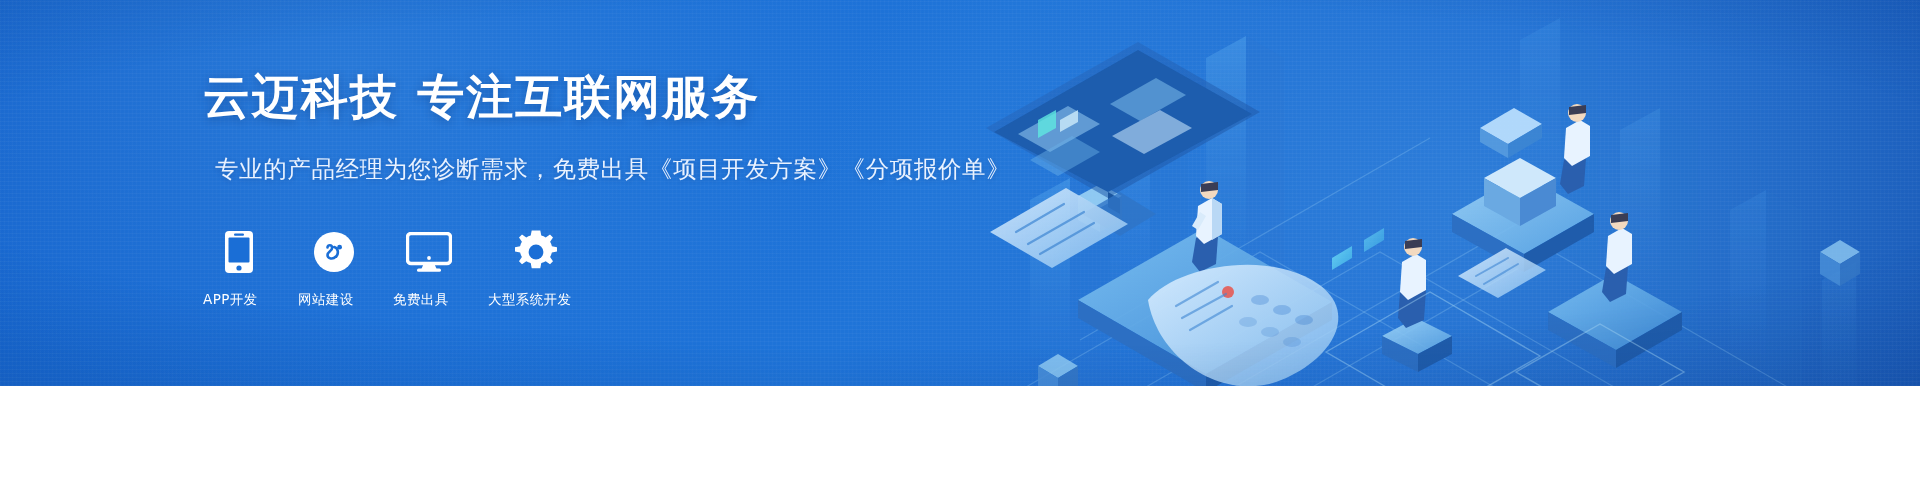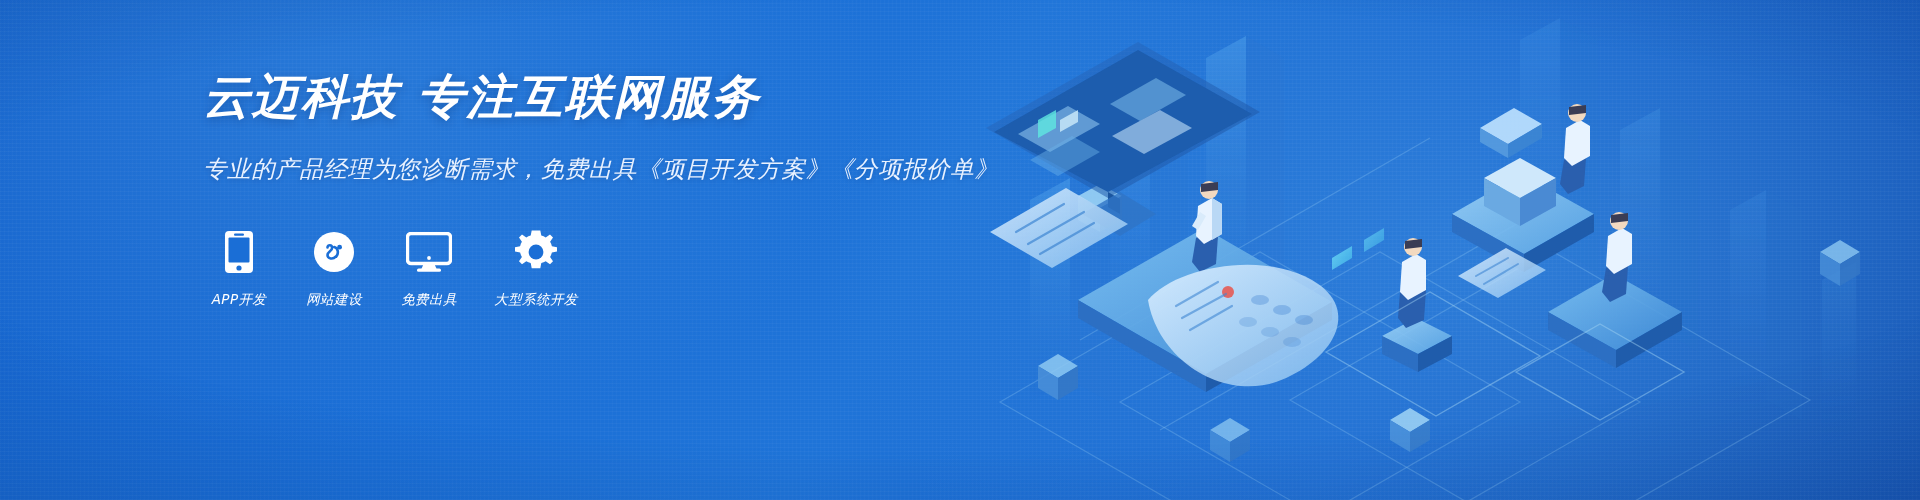--- a/index.html
+++ b/index.html
@@ -1,24 +1,23 @@
 <!DOCTYPE html>
 <html><head>
 <meta charset="utf-8">
 <style>
   html,body{margin:0;padding:0;}
   body{width:1920px;height:500px;overflow:hidden;font-family:"Liberation Sans","DejaVu Sans",sans-serif;}
 
   .banner{
-    position:relative;width:1920px;height:500px;overflow:hidden;
+    position:relative;width:1920px;height:386px;overflow:hidden;
     background:
       radial-gradient(1100px 700px at 78% 52%, rgba(62,145,226,.55) 0%, rgba(30,98,196,0) 62%),
       radial-gradient(900px 600px at 18% 18%, rgba(58,138,222,.45) 0%, rgba(24,86,186,0) 60%),
       linear-gradient(118deg,#1664cd 0%,#1a6ed6 28%,#1f74d8 48%,#1a67cf 72%,#134fae 100%);
-    font-style: italic;
   }
 
   
   .grid-tex{
     position:absolute;inset:0;
     background-image:
       repeating-linear-gradient(0deg, rgba(255,255,255,.030) 0 1px, rgba(255,255,255,0) 1px 4px),
       repeating-linear-gradient(90deg, rgba(255,255,255,.022) 0 1px, rgba(255,255,255,0) 1px 4px);
     pointer-events:none;
   }
@@ -29,31 +28,31 @@
   }
 
   
   .copy{position:absolute;left:203px;top:72px;width:760px;}
   .title{
     font-size:47px;line-height:1.08;font-weight:700;color:#ffffff;
     letter-spacing:2px;white-space:nowrap;
     text-shadow:0 2px 10px rgba(4,36,92,.30);
     font-family:"DejaVu Sans","Liberation Sans",sans-serif;
   }
-  .sub{margin-top:28px;}
+  .sub{margin-top:28px;margin-left:12px;}
   .sub-line{
     font-size:23.5px;line-height:36px;color:#e9f2ff;letter-spacing:.6px;
     white-space:nowrap;font-weight:400;
     text-shadow:0 1px 5px rgba(4,36,92,.22);
     font-family:"DejaVu Sans","Liberation Sans",sans-serif;
   }
 
   
   .services{position:absolute;left:203px;top:228px;display:flex;align-items:flex-start;}
-  .svc{width:72px;display:flex;flex-direction:column;align-items:center;margin-right:23px;}
+  .svc{width:72px;display:flex;flex-direction:column;margin-right:23px;}
   .svc:last-child{margin-right:8px;}
   .svc-icon{height:48px;display:flex;align-items:center;justify-content:center;}
   .svc-icon svg{display:block;}
   .svc-label{
     margin-top:15px;font-size:13.5px;color:#ffffff;white-space:nowrap;letter-spacing:.4px;
     font-family:"DejaVu Sans","Liberation Sans",sans-serif;font-weight:500;
   }
   .svc.wide{width:96px;}
 
   

